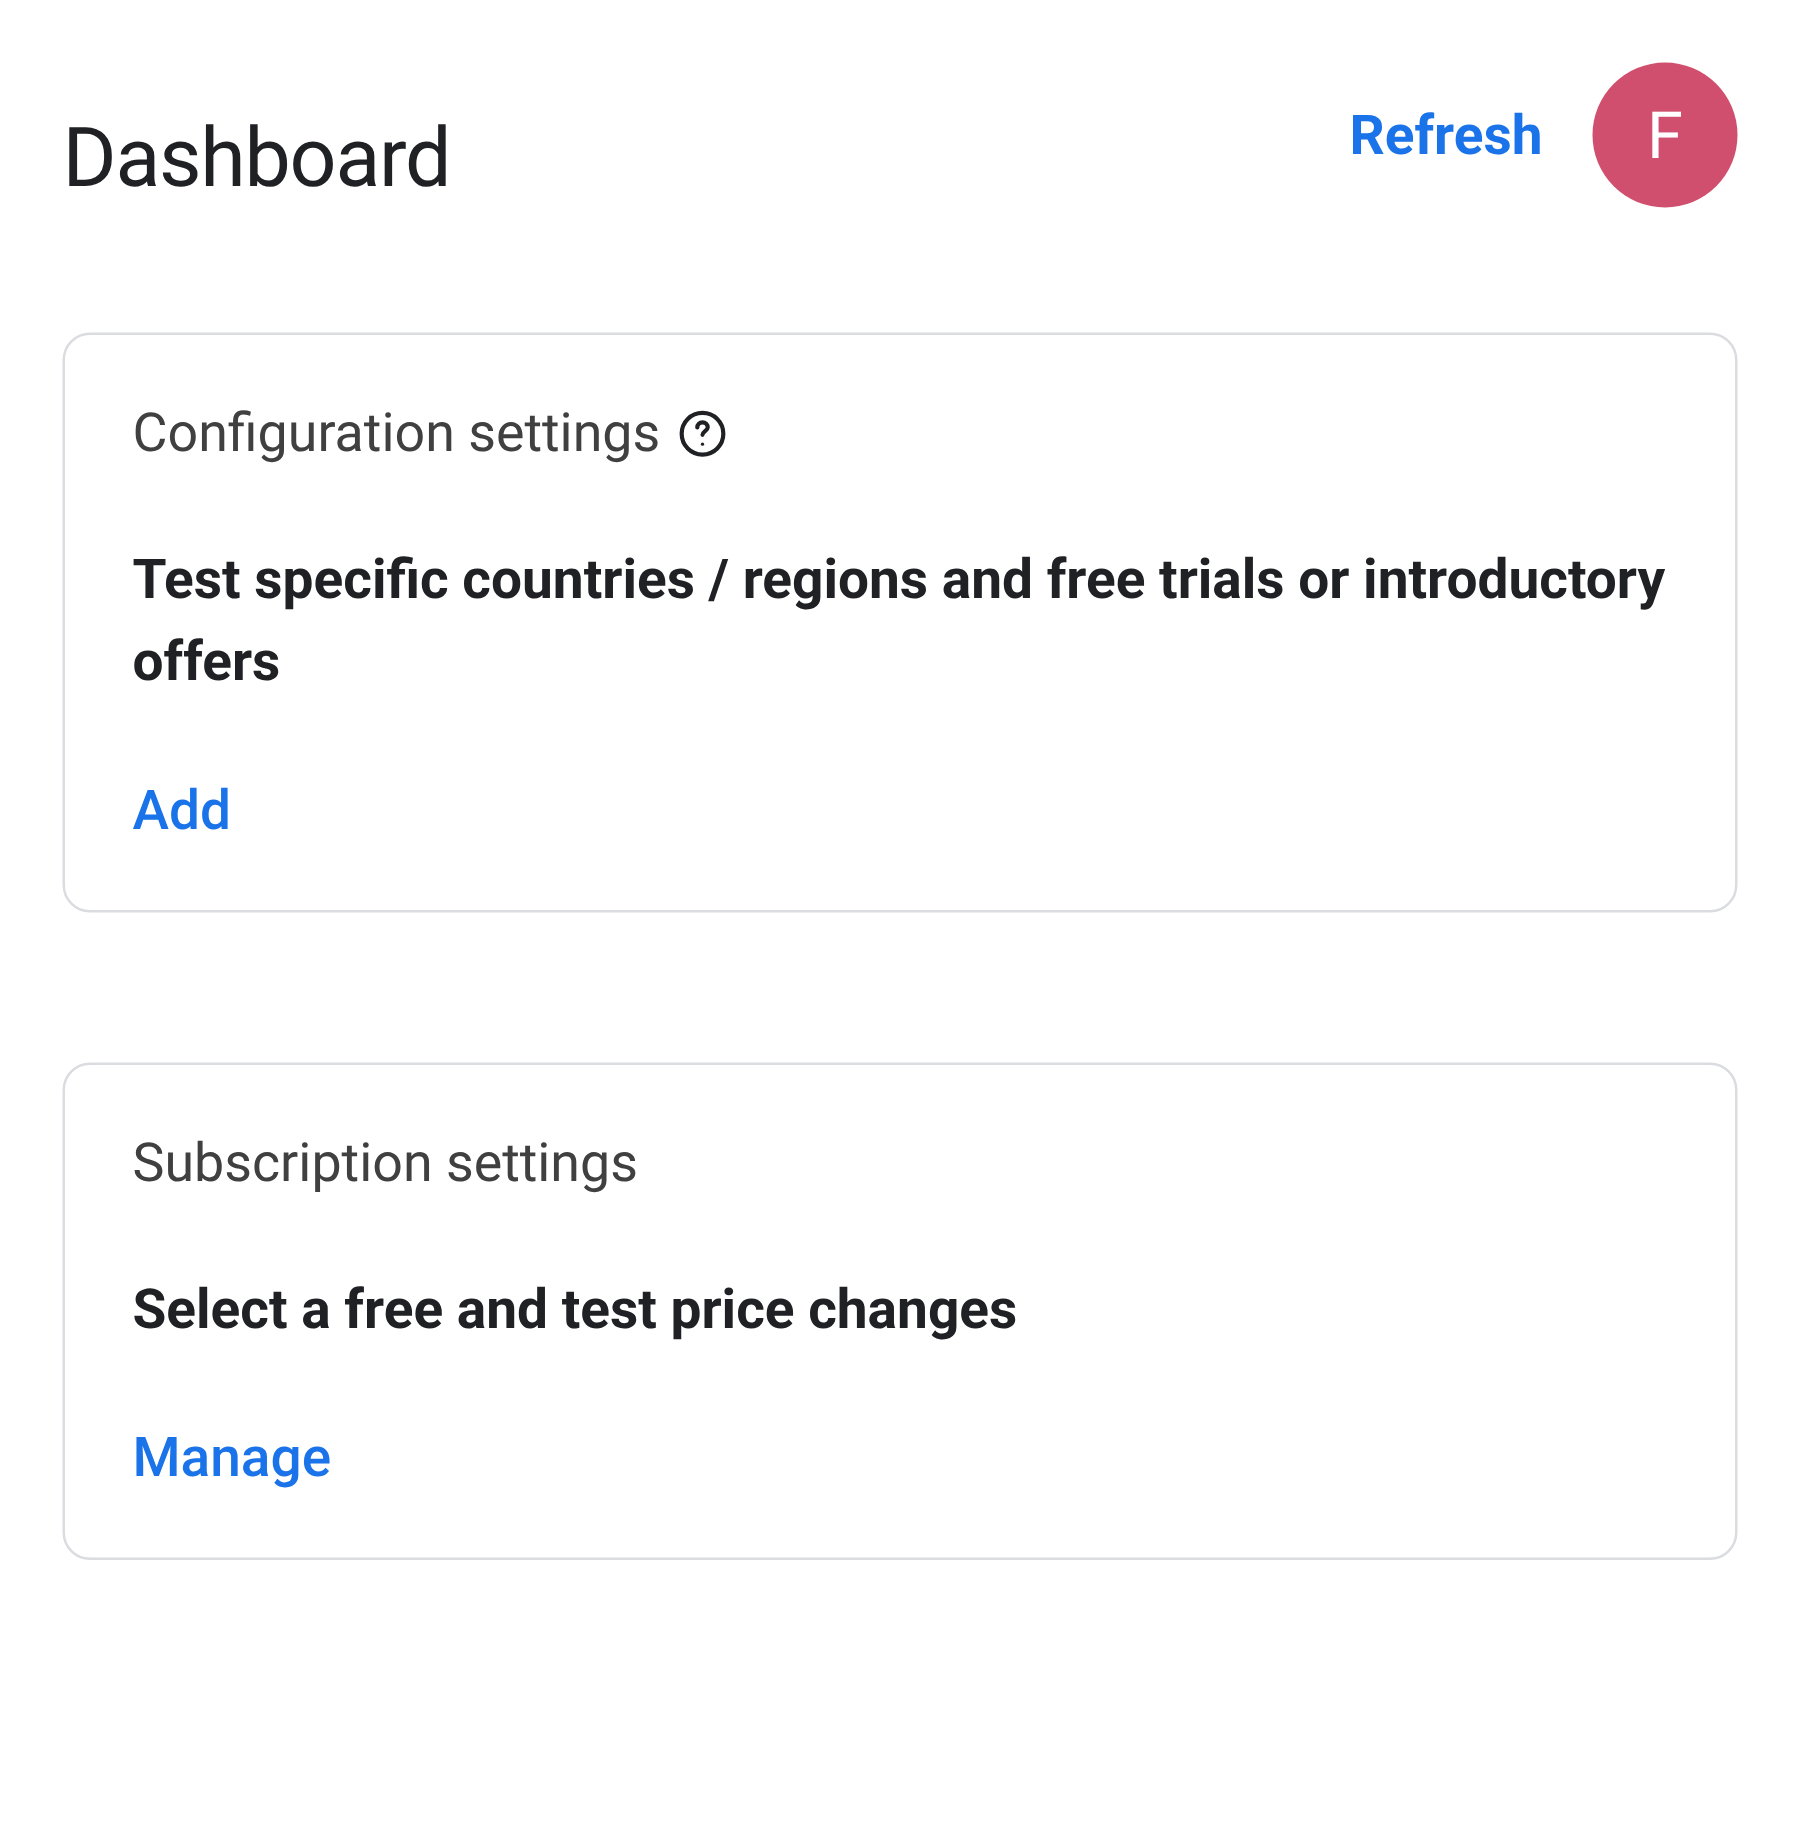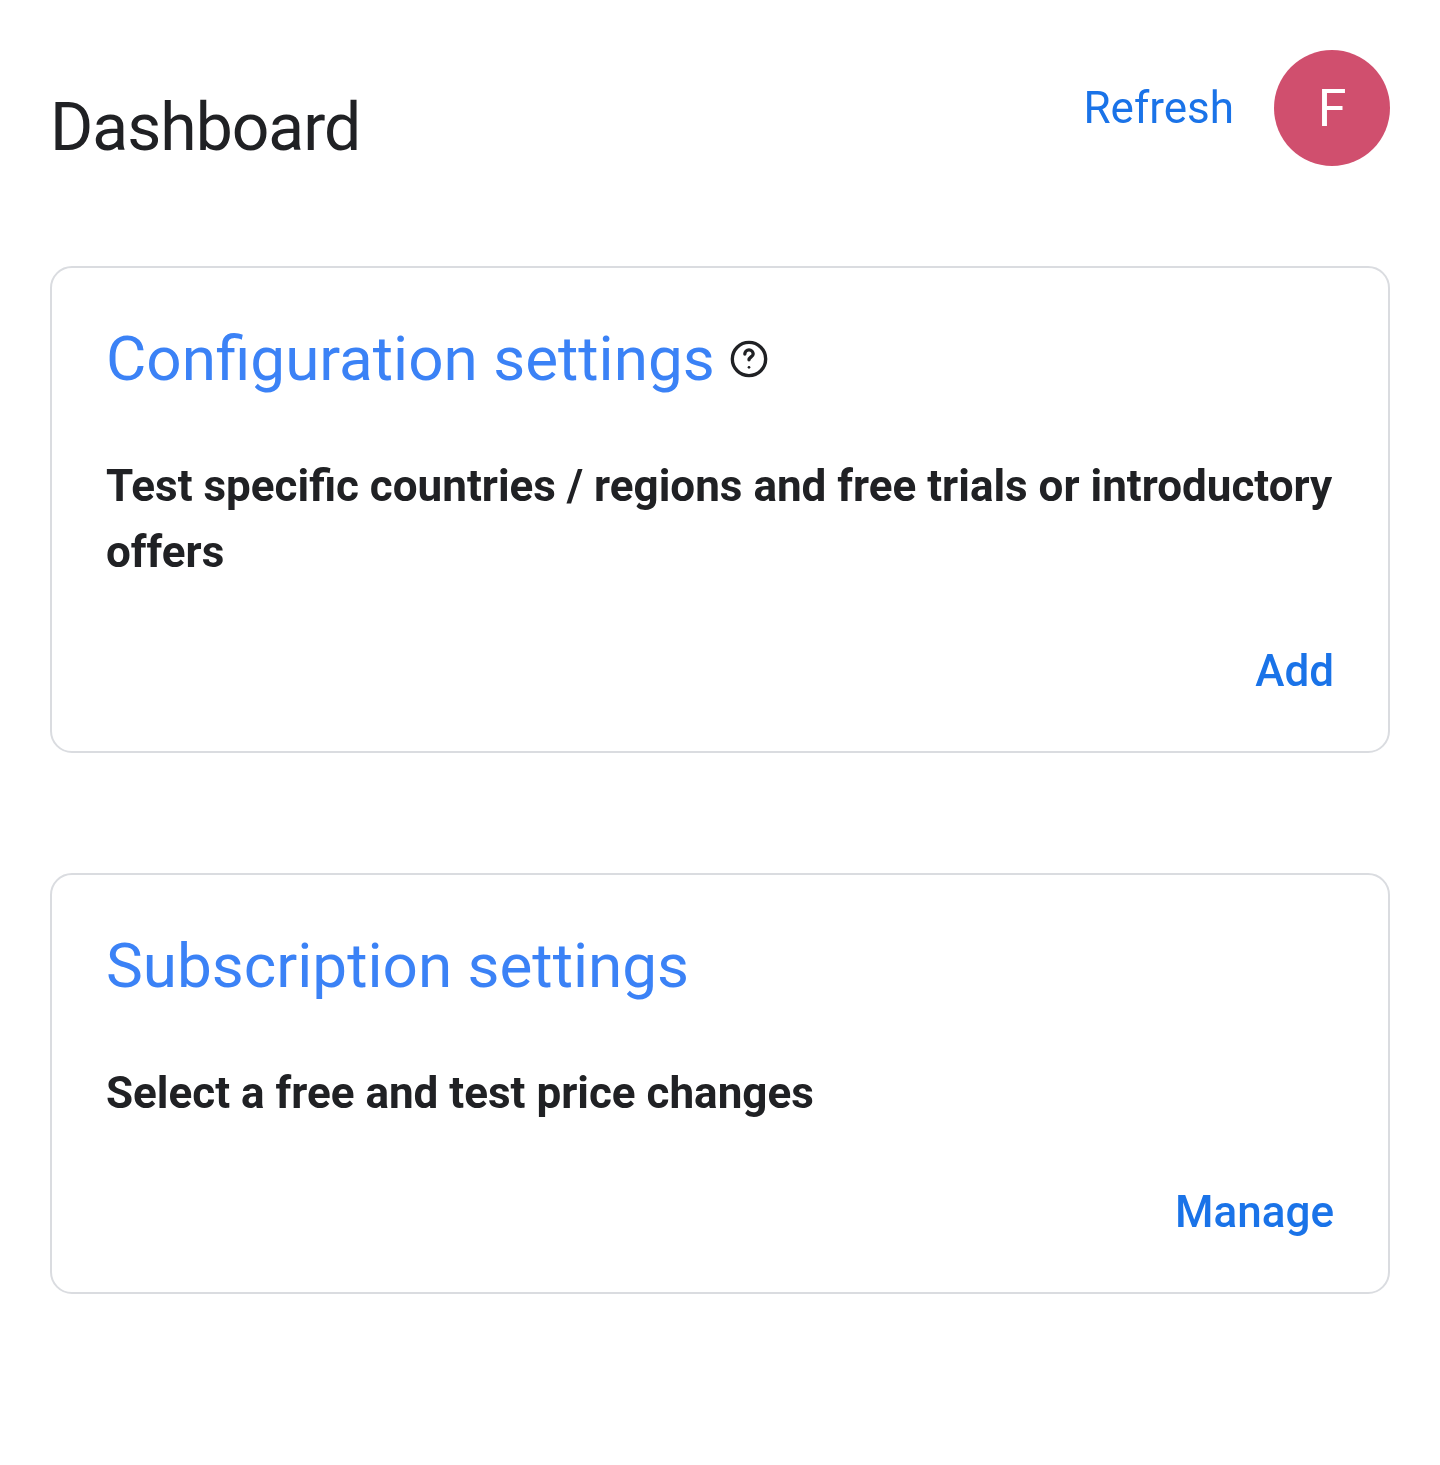--- a/index.html
+++ b/index.html
@@ -28,21 +28,21 @@
       letter-spacing: -1px;
     }
     .header-right {
       display: flex;
       align-items: center;
       gap: 40px;
     }
     .refresh-link {
       font-size: 44px;
       color: #1a73e8;
-      font-weight: 400;
+      font-weight: 700;
       cursor: pointer;
       text-decoration: none;
     }
     .avatar {
       width: 116px;
       height: 116px;
       border-radius: 50%;
       background: #d04f6e;
       display: flex;
       align-items: center;
@@ -58,23 +58,23 @@
       padding: 54px;
       margin-bottom: 120px;
     }
     .card-title-row {
       display: flex;
       align-items: center;
       gap: 14px;
       margin-bottom: 58px;
     }
     .card-title {
-      font-size: 62px;
+      font-size: 43px;
       font-weight: 400;
-      color: #3b82f6;
+      color: #404040;
     }
     .help-icon {
       width: 40px;
       height: 40px;
       display: inline-flex;
       align-items: center;
       justify-content: center;
       cursor: pointer;
     }
     .help-icon svg {
@@ -83,21 +83,20 @@
     }
     .card-description {
       font-size: 44px;
       font-weight: 700;
       color: #202124;
       line-height: 1.5;
       margin-bottom: 60px;
     }
     .card-action-row {
       display: flex;
-      justify-content: flex-end;
     }
     .card-action {
       font-size: 44px;
       color: #1a73e8;
       font-weight: 500;
       cursor: pointer;
       text-decoration: none;
     }
   </style>
 </head>

